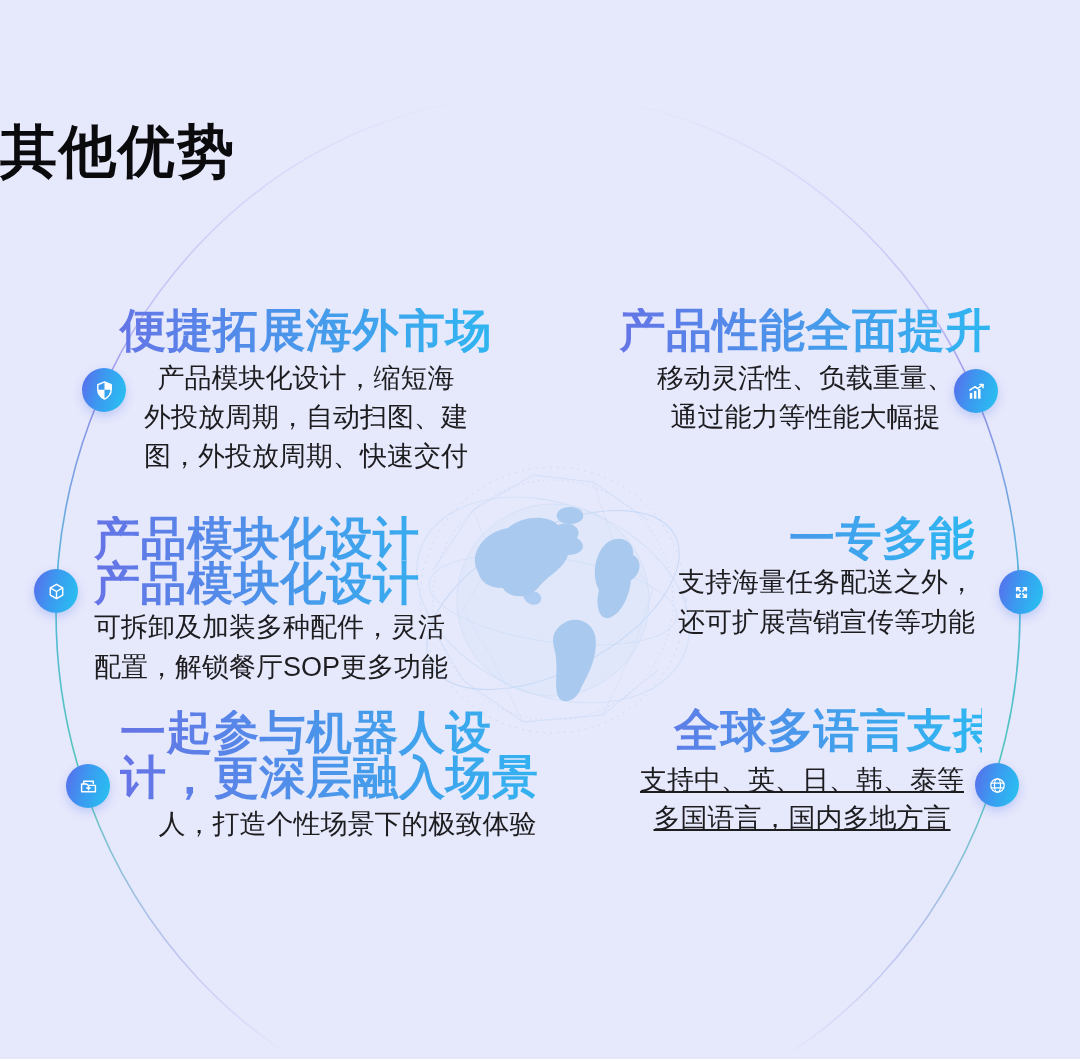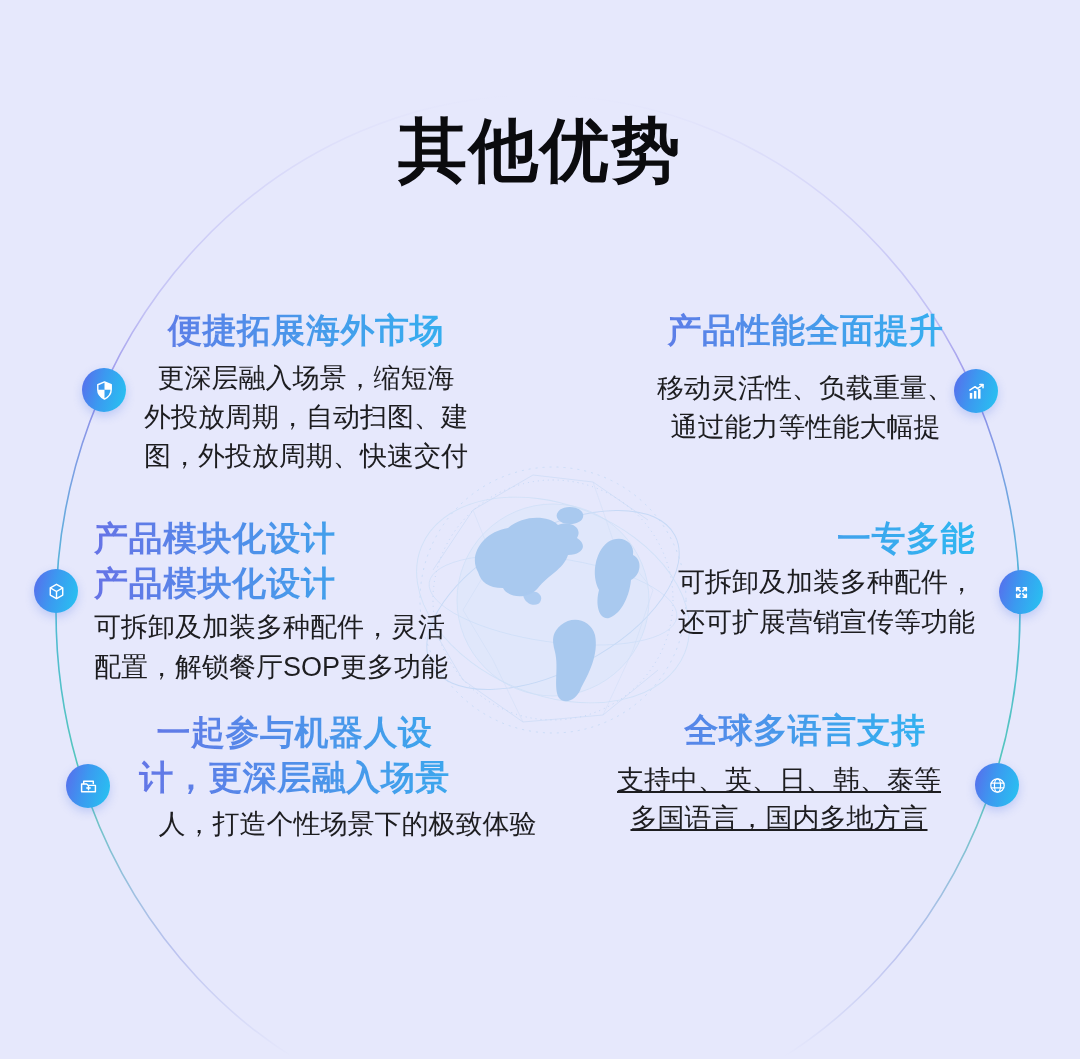--- a/index.html
+++ b/index.html
@@ -4,46 +4,46 @@
 <style>
   html,body{margin:0;padding:0;}
   body{
     width:1080px;height:1059px;position:relative;overflow:hidden;
     background:#e6e8fc;
     font-family:"Liberation Sans","DejaVu Sans",sans-serif;
   }
   .deco-layer{position:absolute;inset:0;width:1080px;height:1059px;}
   .page-title{
     position:absolute;left:0;right:0;top:118px;margin:0;
-    text-align:center;font-size:69px;line-height:66px;font-weight:600;
+    text-align:left;font-size:57px;line-height:66px;font-weight:600;
     color:#0b0b0e;letter-spacing:2px;
   }
   .feature{position:absolute;}
   .f-title{
-    margin:0;font-size:34px;line-height:45px;font-weight:700;letter-spacing:.5px;
+    margin:0;font-size:46px;line-height:45px;font-weight:700;letter-spacing:.5px;
     color:#3b9aee;
     background:linear-gradient(90deg,#6673e6 0%,#459ceb 55%,#2eb7f1 100%);
     -webkit-background-clip:text;background-clip:text;
     -webkit-text-fill-color:transparent;
   }
   .f-body{margin:0;font-size:27px;line-height:39px;color:#1d1d20;font-weight:400;}
   .tl,.bl{display:block;white-space:nowrap;}
 
   .f0{left:110px;top:308px;width:392px;text-align:center;}
   .f0 .f-body{margin-top:6px;}
   .f1{left:613px;top:308px;width:385px;text-align:center;}
-  .f1 .f-body{margin-top:16px;}
+  .f1 .f-body{margin-top:6px;}
   .f2{left:94px;top:516px;width:395px;text-align:left;}
   .f2 .f-body{margin-top:1px;line-height:40px;}
   .f3{left:595px;top:516px;width:380px;text-align:right;}
   .f3 .f-body{margin-top:1px;line-height:40px;}
   .f4{left:120px;top:710px;width:455px;text-align:center;}
   .f4 .f-title{padding-right:106px;}
   .f4 .f-body{margin-top:5px;line-height:38px;}
-  .f5{left:599px;top:708px;width:360px;text-align:center;}
+  .f5{left:622px;top:708px;width:360px;text-align:center;}
   .f5 .f-title{padding-left:52px;}
   .f5 .f-body{margin-top:8px;line-height:38px;text-decoration:underline;}
 
   .icon-badge{
     position:absolute;width:44px;height:44px;border-radius:50%;
     background:linear-gradient(105deg,#5a6aec 0%,#3b9af0 45%,#26c5f1 100%);
     display:flex;align-items:center;justify-content:center;
     box-shadow:0 4px 10px rgba(70,110,230,.25);
   }
   .icon-badge svg{width:23px;height:23px;display:block;}
@@ -95,21 +95,21 @@
   </g>
 </svg>
 
 <h1 class="page-title">其他优势</h1>
 
 <section class="feature f0">
   <h2 class="f-title">
       <span class="tl">便捷拓展海外市场</span>
     </h2>
   <p class="f-body">
-    <span class="bl">更深层融入场景，缩短海</span>
+    <span class="bl">产品模块化设计，缩短海</span>
     <span class="bl">外投放周期，自动扫图、建</span>
     <span class="bl">图，外投放周期、快速交付</span>
   </p>
 </section>
 
 <section class="feature f1">
   <h2 class="f-title">
       <span class="tl">产品性能全面提升</span>
     </h2>
   <p class="f-body">
@@ -127,21 +127,21 @@
     <span class="bl">可拆卸及加装多种配件，灵活</span>
     <span class="bl">配置，解锁餐厅SOP更多功能</span>
   </p>
 </section>
 
 <section class="feature f3">
   <h2 class="f-title">
     <span class="tl">一专多能</span>
   </h2>
   <p class="f-body">
-    <span class="bl">可拆卸及加装多种配件，</span>
+    <span class="bl">支持海量任务配送之外，</span>
     <span class="bl">还可扩展营销宣传等功能</span>
   </p>
 </section>
 
 <section class="feature f4">
   <h2 class="f-title">
     <span class="tl">一起参与机器人设</span>
     <span class="tl">计，更深层融入场景</span>
   </h2>
   <p class="f-body">

